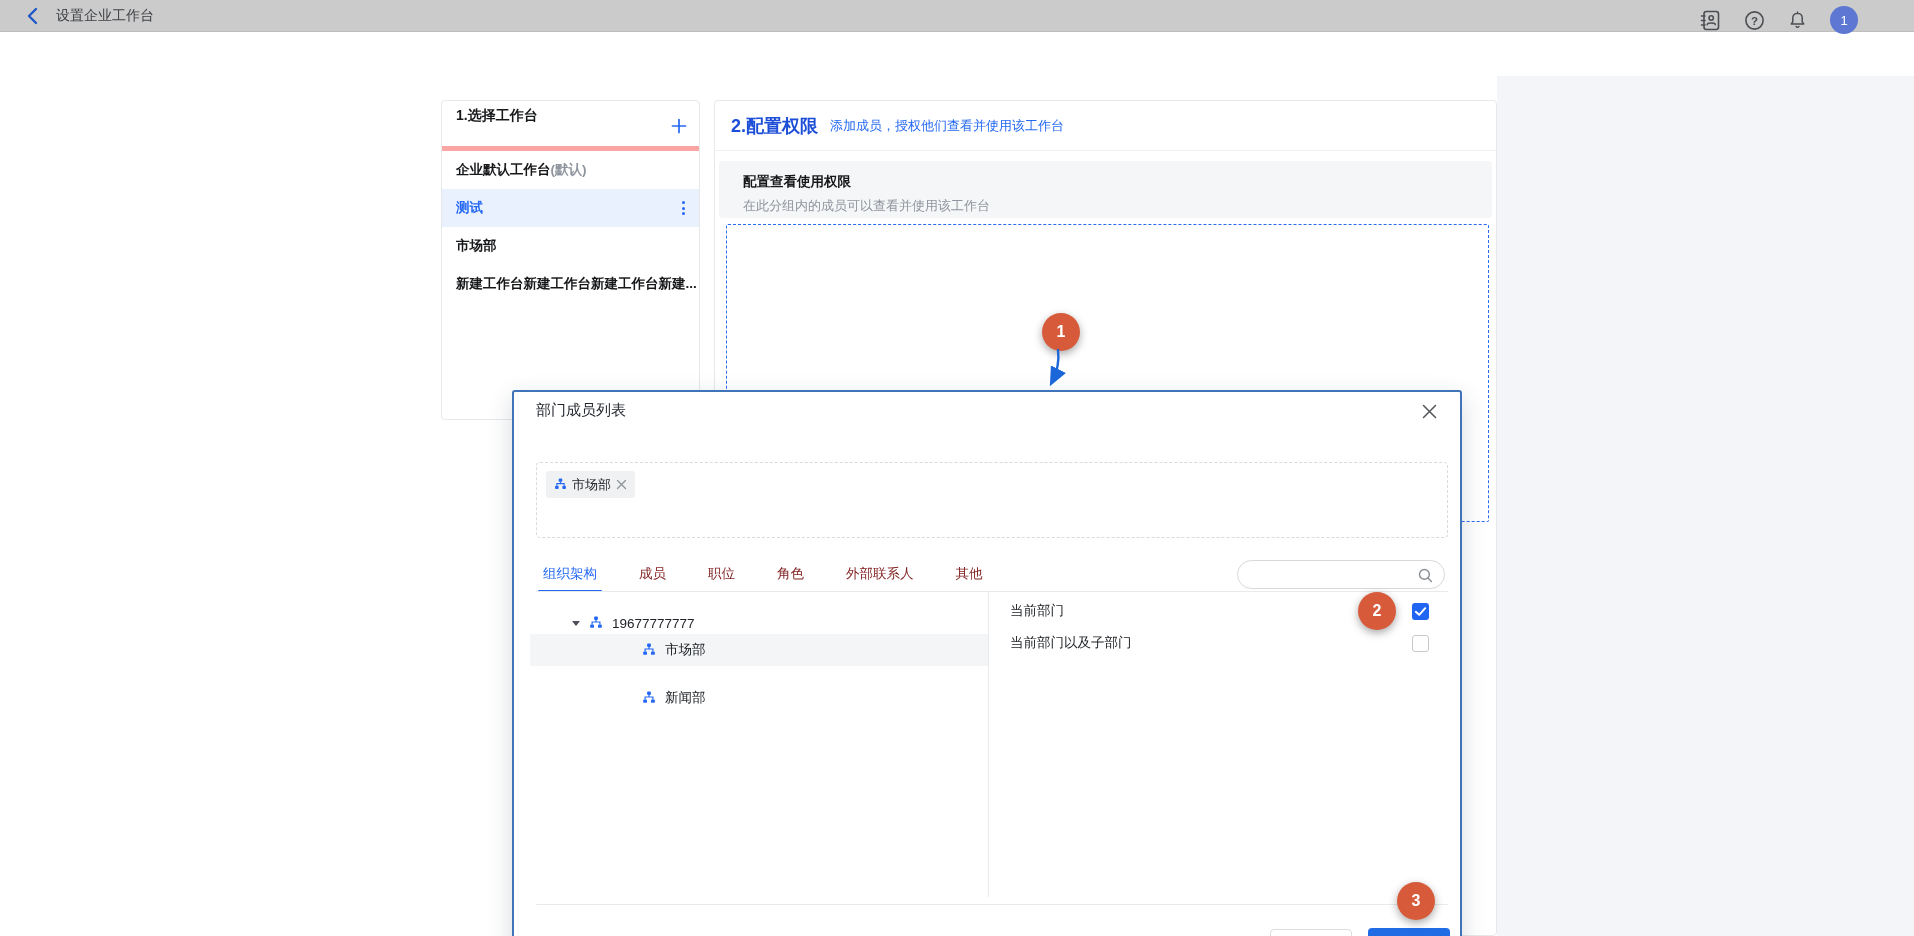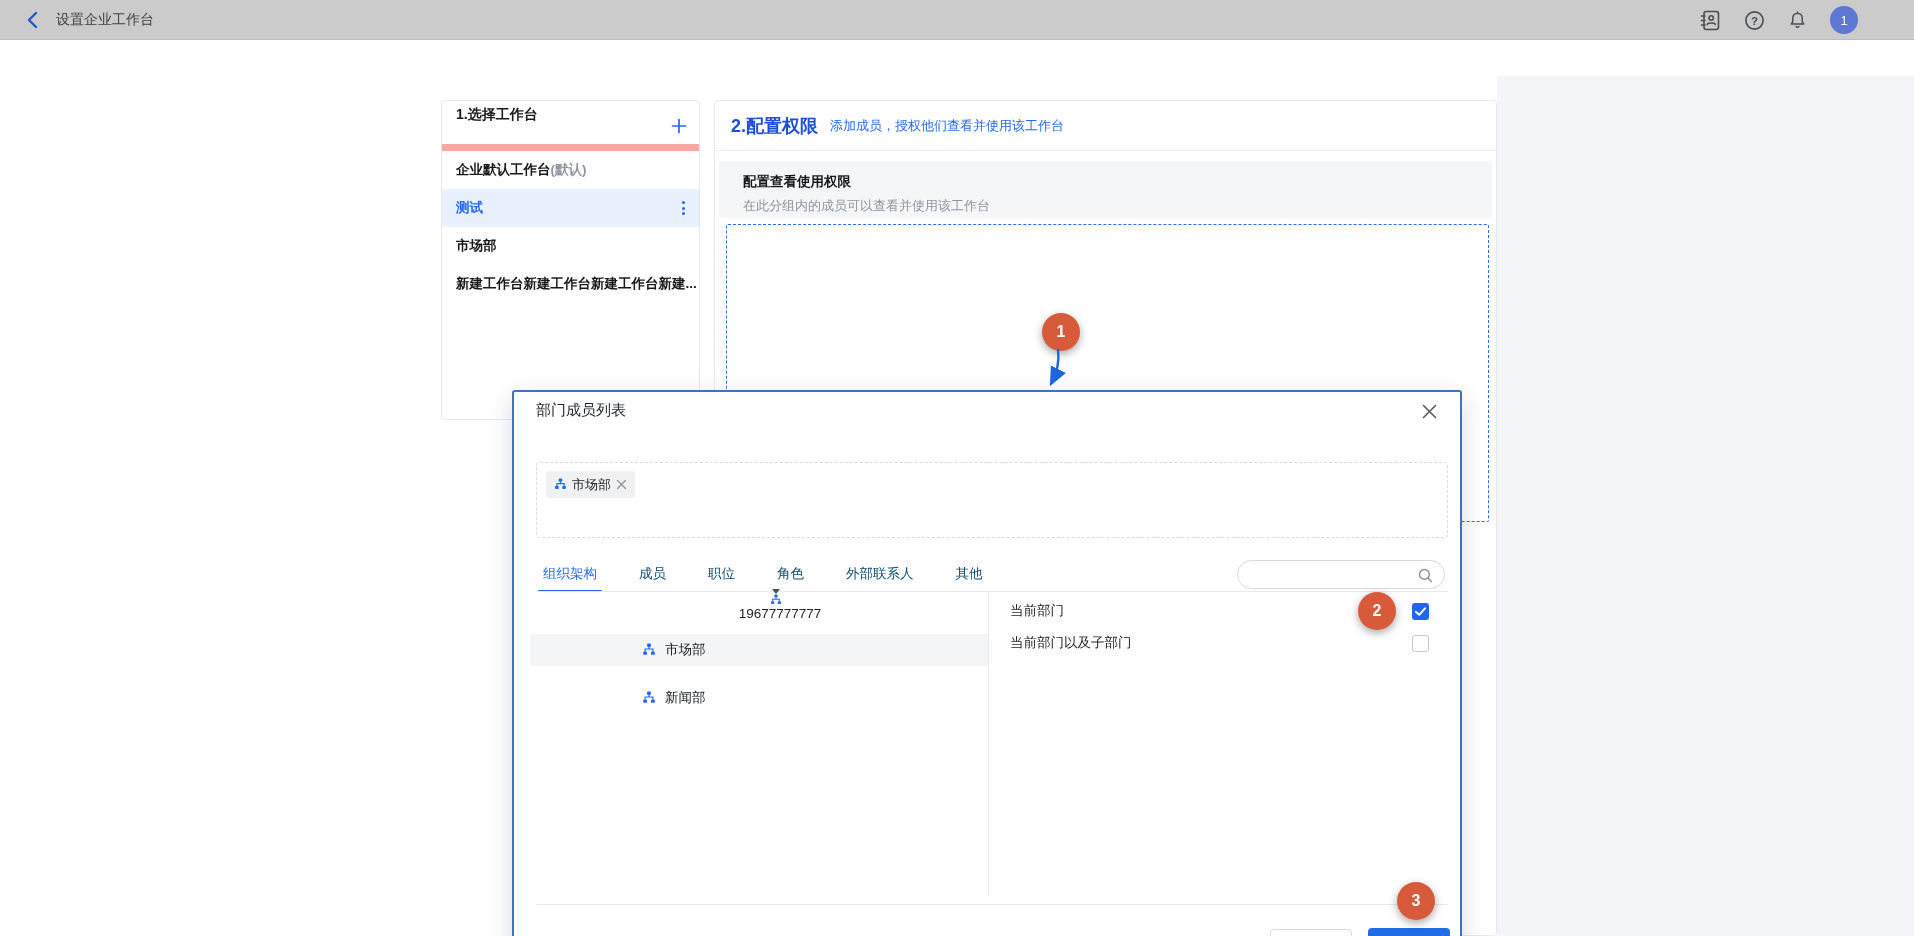--- a/index.html
+++ b/index.html
@@ -2,41 +2,41 @@
 <html><head>
 <meta charset="utf-8">
 <style>
   * { box-sizing: border-box; margin: 0; padding: 0; }
   html,body { width:1914px; height:936px; overflow:hidden; background:#fff;
     font-family:"Liberation Sans","DejaVu Sans",sans-serif; }
   #stage { position:relative; width:1914px; height:936px; overflow:hidden; background:#fff; }
   svg { display:block; }
 
   
-  .topbar { position:absolute; left:0; top:0; width:1914px; height:40px;
+  .topbar { position:absolute; left:0; top:0; width:1914px; height:32px;
     background:#cbcbcb; border-bottom:1px solid #bdbdbd;
     display:flex; align-items:center; z-index:5; }
   .topbar-back { margin-left:26px; cursor:pointer; }
   .topbar-title { margin-left:16px; font-size:14px; color:#3c3f43; }
   .topbar-right { position:absolute; right:56px; top:0; height:40px; display:flex; align-items:center; gap:22px; }
   .avatar { width:28px; height:28px; border-radius:50%; background:#5d77d2; color:#fff;
     font-size:13px; display:flex; align-items:center; justify-content:center; }
 
   
   .page-header { position:absolute; left:0; top:40px; width:1914px; height:36px; background:#fff; z-index:4; }
   .page-title { position:absolute; left:441px; top:9px; width:1056px; text-align:center;
     font-size:15px; font-weight:500; color:#1f2329; }
   .page-close { position:absolute; left:1533px; top:9px; width:18px; height:18px; cursor:pointer; }
 
   .right-gutter { position:absolute; left:1497px; top:76px; width:417px; height:860px; background:#f4f5f8; z-index:1; }
 
   
   .ws-panel { position:absolute; left:441px; top:100px; width:259px; height:320px;
     background:#fff; border:1px solid #e7e8ea; border-radius:4px; z-index:2; }
-  .ws-head { position:relative; height:50px; border-bottom:7px solid #fca5a5;
+  .ws-head { position:relative; height:50px; border-bottom:5px solid #fca5a5;
     display:flex; align-items:center; padding:0 12px 15px 14px; }
   .ws-head-title { font-size:14px; font-weight:700; color:#17181a; }
   .ws-plus { position:absolute; right:12px; top:17px; cursor:pointer; }
   .ws-item { position:relative; height:38px; display:flex; align-items:center;
     padding:0 28px 0 14px; font-size:13.5px; color:#17181a; cursor:pointer;
     white-space:nowrap; overflow:hidden;font-weight:bold; }
   .ws-item .suffix { color:#8f959e; }
   .ws-item.selected { background:#e9f1ff; color:#2468f2; }
   .kebab { position:absolute; right:14px; top:50%; transform:translateY(-50%);
     display:flex; flex-direction:column; gap:2.5px; cursor:pointer; }
@@ -76,21 +76,21 @@
 
   .tag-box { position:absolute; left:22px; top:70px; width:912px; height:76px;
     border:1px dashed #d8dadd; border-radius:4px; cursor:text; }
   .tag { position:absolute; left:9px; top:8px; height:27px; background:#f0f1f3;
     border-radius:3px; display:flex; align-items:center; gap:5px; padding:0 8px;
     font-size:13px; color:#23262a; }
   .tag-close { cursor:pointer; display:flex; }
 
   .tabs-row { position:absolute; left:22px; top:164px; width:912px; height:36px;
     display:flex; gap:42px; padding-left:7px; }
-  .tab { position:relative; font-size:13.5px; color:#0c4a6e; line-height:36px; cursor:pointer; }
+  .tab { position:relative; font-size:13.5px; color:#7f1d1d; line-height:36px; cursor:pointer; }
   .tab.active { color:#2468f2; font-weight:500; }
   .tab.active::after { content:""; position:absolute; left:-5px; right:-5px; bottom:0;
     height:2.5px; background:#2468f2; border-radius:1px; }
   .tabs-border { position:absolute; left:22px; top:199px; width:912px; height:1px; background:#e9eaec; }
 
   .search-box { position:absolute; left:723px; top:168px; width:208px; height:29px;
     border:1px solid #d6d8db; border-radius:14.5px; background:#fff; }
   .search-box input { position:absolute; left:0; top:0; width:100%; height:100%;
     border:none; outline:none; background:transparent; border-radius:14.5px;
     padding:0 32px 0 14px; font-size:13px; color:#25282c; }
@@ -252,21 +252,21 @@
     <div class="search-box">
       <input type="text" placeholder="" style="">
       <span class="search-icon">
         <svg width="15" height="15" viewBox="0 0 15 15" fill="none" stroke="#8a8e93" stroke-width="1.4" stroke-linecap="round">
           <circle cx="6.4" cy="6.4" r="4.9"></circle>
             <path d="M10.2 10.2l3.2 3.2"></path>
         </svg>
       </span>
     </div>
 
-    <div class="tree-row" style="left:16px; top:197px; width:458px; padding-left:42px;flex-direction:column;">
+    <div class="tree-row" style="left:16px; top:215px; width:458px; padding-left:42px;">
       <span class="caret"></span>
       <svg class="dept-icon" width="14" height="14" viewBox="0 0 14 14">
         <rect x="5.1" y="0.6" width="3.8" height="3.4" rx="0.9" fill="#2468f2"></rect>
         <path d="M7 4v2M3.1 8.4V6h7.8v2.4" fill="none" stroke="#2468f2" stroke-width="1.2"></path>
         <rect x="1.2" y="8.4" width="3.8" height="3.4" rx="0.9" fill="#2468f2"></rect>
         <rect x="9" y="8.4" width="3.8" height="3.4" rx="0.9" fill="#2468f2"></rect>
       </svg>
       <span>19677777777</span>
     </div>
     <div class="tree-row hl" style="left:16px; top:242px; width:458px; padding-left:112px;">

